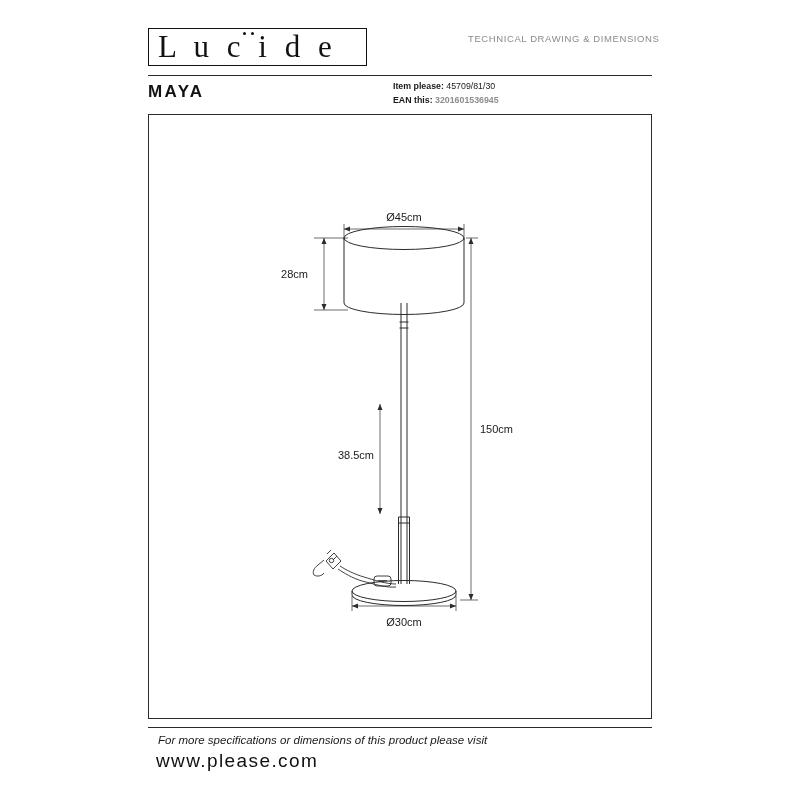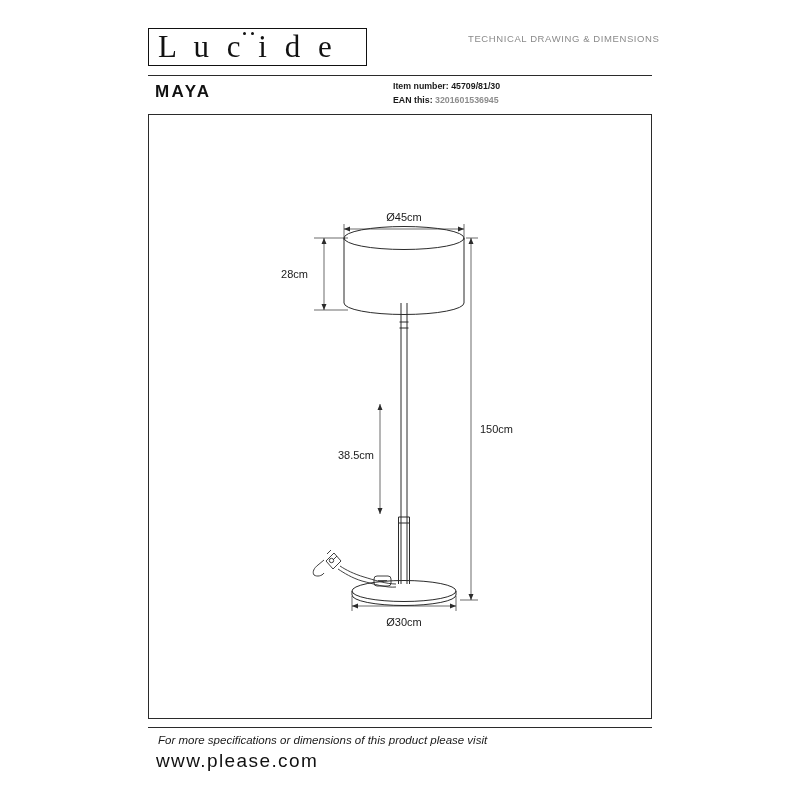--- a/index.html
+++ b/index.html
@@ -76,38 +76,38 @@
     position: absolute;
     left: 148px;
     top: 75px;
     width: 504px;
     height: 1px;
     background: #2b2b2b;
   }
 
   .product-name {
     position: absolute;
-    left: 155px;
+    left: 148px;
     top: 82px;
     font-size: 17px;
     font-weight: bold;
     letter-spacing: 2.4px;
     color: #111111;
     white-space: nowrap;
   }
   .item-number {
     position: absolute;
     left: 393px;
     top: 81px;
     font-size: 8.8px;
     font-weight: bold;
     color: #1a1a1a;
     white-space: nowrap;
   }
-  .item-number .val { font-weight: bold; }
+  .item-number .val { font-weight: normal; }
   .ean-code {
     position: absolute;
     left: 393px;
     top: 95px;
     font-size: 8.8px;
     font-weight: bold;
     color: #1a1a1a;
     white-space: nowrap;
   }
   .ean-code .val { color: #8d8d8d; }
@@ -174,21 +174,21 @@
     <span style="left:0px;"></span>
     <span style="left:8px;"></span>
   </div>
   <div class="tech-title">TECHNICAL DRAWING &amp; DIMENSIONS</div>
 
   <div class="rule"></div>
 
   <div class="product-name">MAYA</div>
 
   <div class="item-number">
-    <span>Item number:</span>
+    <span>Item please:</span>
     <span class="val">45709/81/30</span>
   </div>
   <div class="ean-code">
     <span>EAN this:</span>
     <span class="val">3201601536945</span>
   </div>
 
   <div class="frame"></div>
 
   <div class="drawing">

